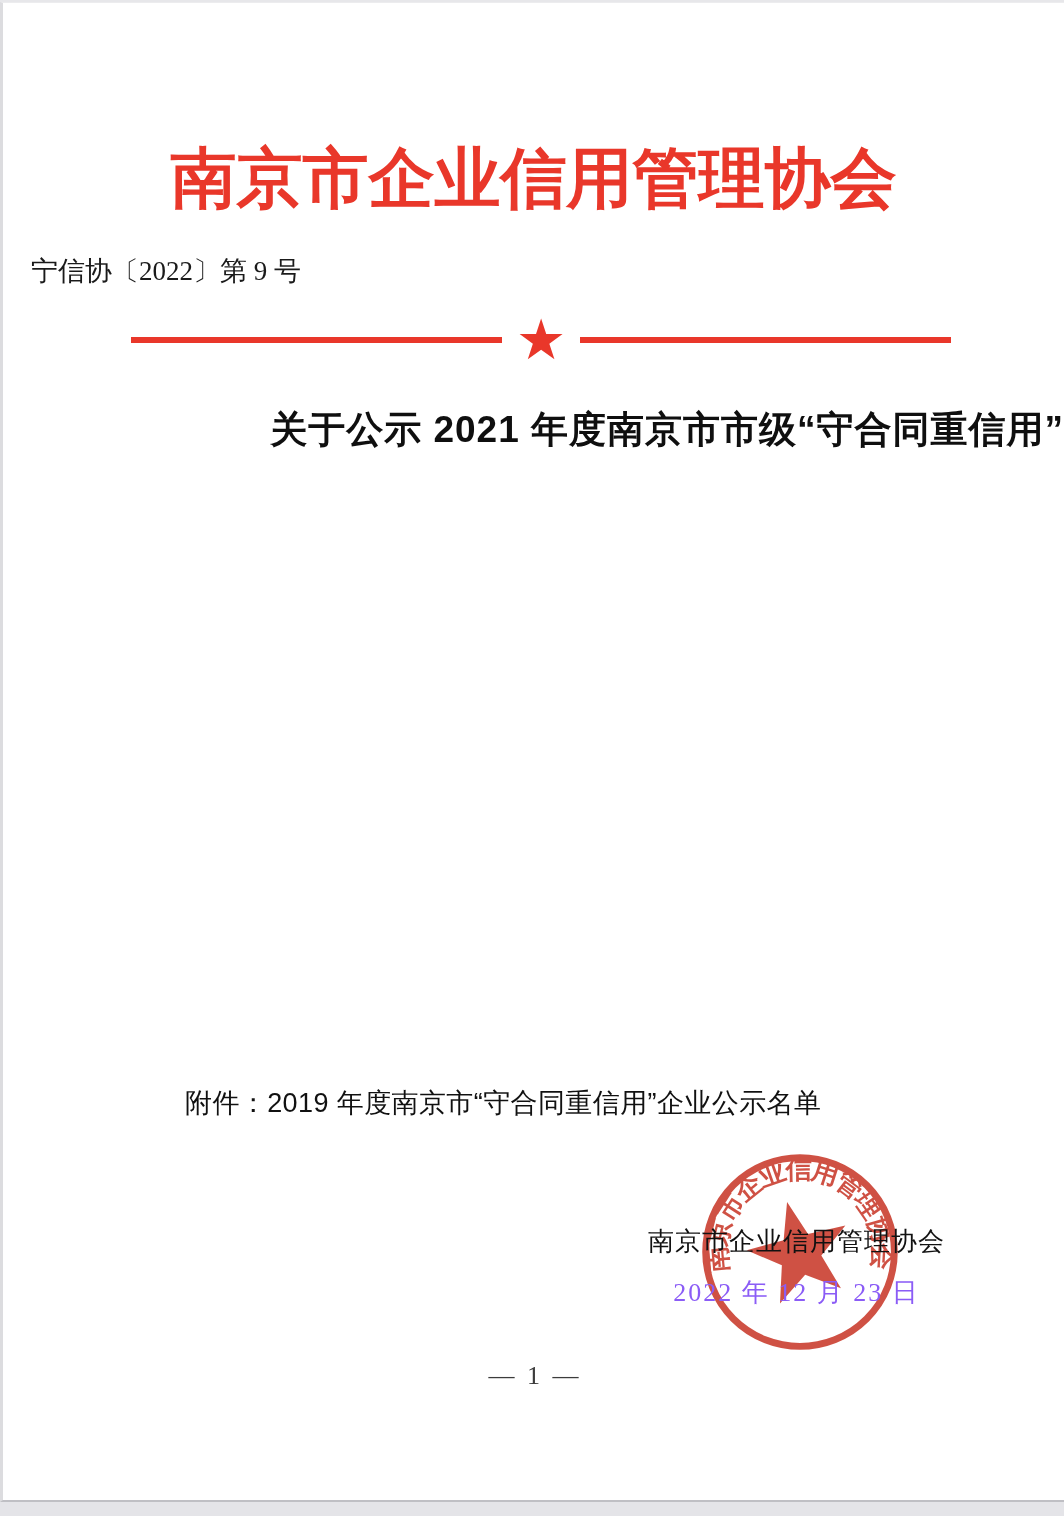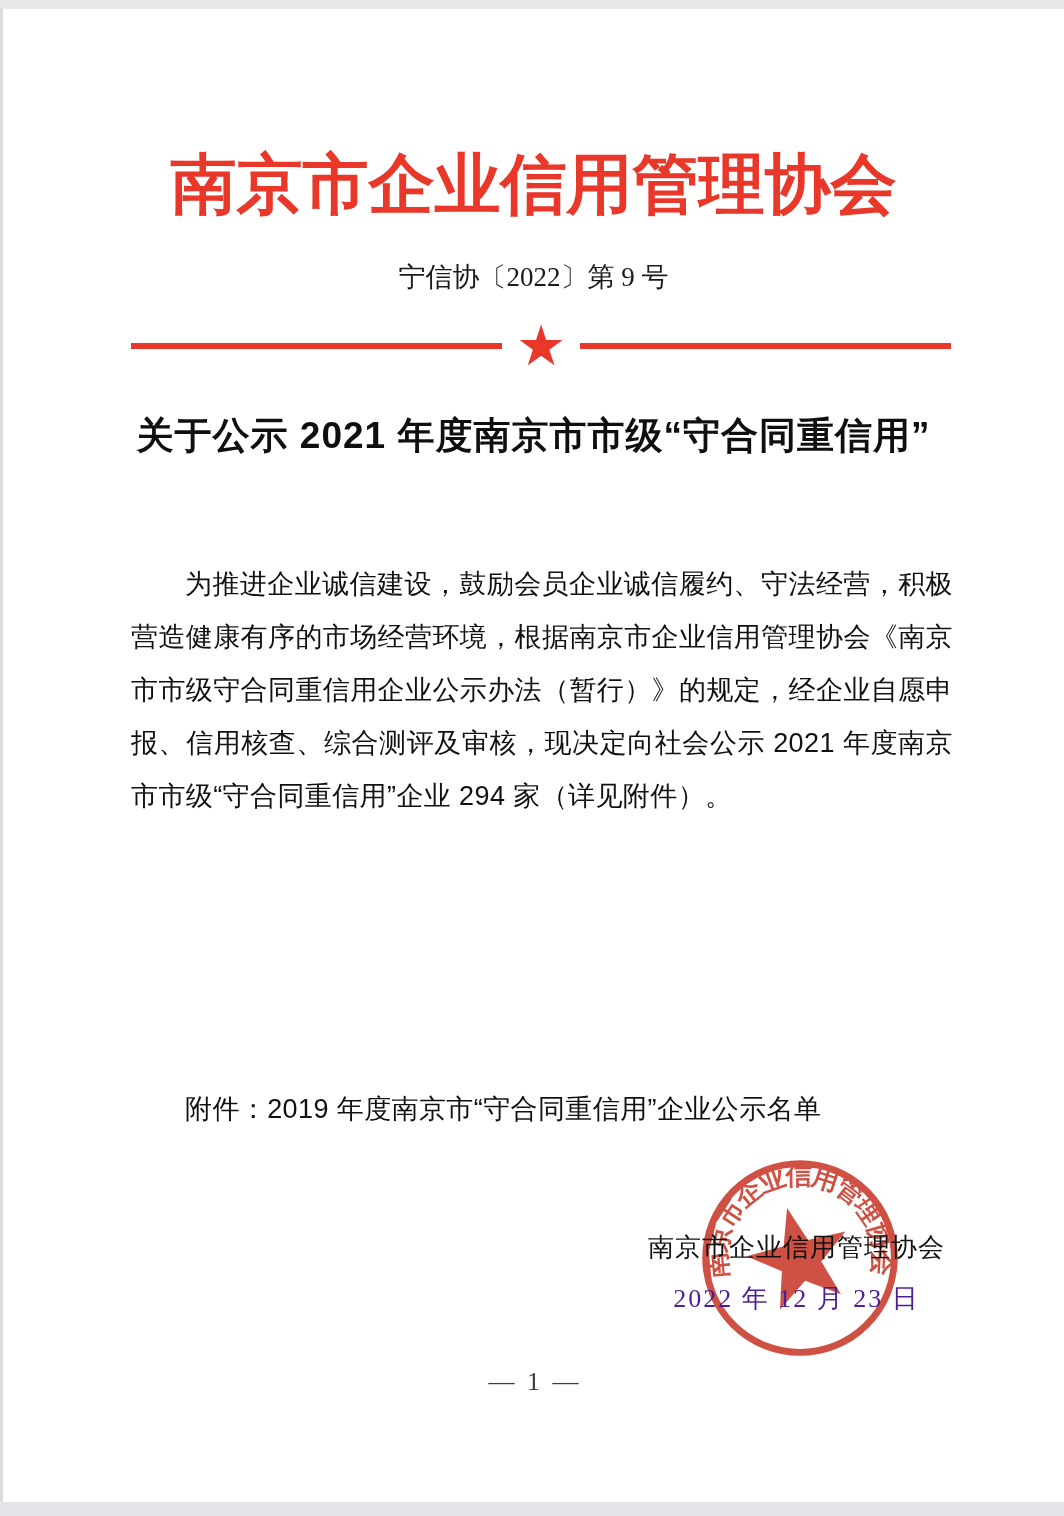--- a/index.html
+++ b/index.html
@@ -3,21 +3,21 @@
 <meta charset="utf-8">
 <style>
   * { margin: 0; padding: 0; box-sizing: border-box; }
   html, body { width: 1064px; height: 1516px; }
   body {
     font-family: "Liberation Sans", "DejaVu Sans", sans-serif;
     background: #e7e7ea;
   }
   .viewer { position: relative; width: 1064px; height: 1516px; overflow: hidden; }
   .page {
-    position: absolute; left: 0; top: 8px; width: 1064px; height: 1500px;
+    position: absolute; left: 0; top: 2px; width: 1064px; height: 1500px;
     background: #ffffff;
     border-left: 3px solid #dcdcdf;
     border-top: 1px solid #ececee;
     border-bottom: 2px solid #bfbfc4;
   }
   .backdrop-strip {
     position: absolute; left: 0; top: 1502px; width: 1064px; height: 14px;
     background: #e4e4e8;
   }
 
@@ -27,38 +27,39 @@
     font-family: "Liberation Serif", "DejaVu Serif", serif;
     font-weight: bold;
     font-size: 66px;
     line-height: 1.15;
     color: #e9372a;
     letter-spacing: 0px;
     white-space: nowrap;
   }
   .doc-number {
     position: absolute; top: 250px; left: 0; width: 100%;
-    text-align: center;
+    text-align: left;
     font-family: "Liberation Serif", "DejaVu Serif", serif;
     font-size: 27px;
     color: #1a1a1a;
+    padding-left: 28px;
   }
   .divider {
     position: absolute; top: 309px; left: 128px; width: 820px; height: 56px;
     display: flex; align-items: center;
   }
   .divider .line { flex: 1; height: 6px; background: #e9372a; }
   .divider .star {
     color: #e9372a; font-size: 56px; line-height: 56px;
     margin: 0 14px; font-family: "DejaVu Sans", sans-serif;
   }
 
   .heading {
     position: absolute; top: 392px; left: 0; width: 100%;
-    text-align: center;
+    text-align: right;
     font-weight: bold;
     font-size: 37px;
     line-height: 70px;
     color: #0f0f0f;
     letter-spacing: 1px;
   }
 
   .body-text {
     position: absolute; top: 549px; left: 128px; width: 822px;
     font-size: 27px;
@@ -86,21 +87,21 @@
     position: absolute; top: 1222px; right: 119px;
     z-index: 2; text-align: center;
   }
   .sig-name {
     font-size: 26px; color: #111111; letter-spacing: 1px;
     line-height: 32px; white-space: nowrap;
   }
   .sig-date {
     margin-top: 20px;
     font-family: "Liberation Serif", "DejaVu Serif", serif;
-    font-size: 26px; color: #4c1d95; letter-spacing: 2px;
+    font-size: 26px; color: #8b5cf6; letter-spacing: 2px;
     line-height: 32px; white-space: nowrap;
   }
 
   .page-num {
     position: absolute; top: 1358px; left: 0; width: 100%;
     text-align: center;
     font-family: "Liberation Serif", "DejaVu Serif", serif;
     font-size: 26px; color: #3c3c3c;
     word-spacing: 6px;
   }
@@ -119,21 +120,20 @@
       <span class="line"></span>
       <span class="star">★</span>
       <span class="line"></span>
     </div>
 
     <div class="heading">
       <div>关于公示 2021 年度南京市市级“守合同重信用”</div>
     </div>
 
     <div class="body-text">
-      <p>为推进企业诚信建设，鼓励会员企业诚信履约、守法经营，积极营造健康有序的市场经营环境，根据南京市企业信用管理协会《南京市市级守合同重信用企业公示办法（暂行）》的规定，经企业自愿申报、信用核查、综合测评及审核，现决定向社会公示 2021 年度南京市市级“守合同重信用”企业 294 家（详见附件）。</p>
     </div>
 
     <div class="attachment">附件：2019 年度南京市“守合同重信用”企业公示名单</div>
 
     <div class="seal">
       <svg width="214" height="214" viewBox="0 0 220 220" xmlns="http://www.w3.org/2000/svg">
         <circle cx="110" cy="110" r="97" fill="none" stroke="#c93a2b" stroke-width="7"></circle>
         <polygon fill="#c93a2b" transform="rotate(-14 110 112)" points="110,57 122.9,94.2 162.3,95 130.9,118.8 142.3,156.5 110,134 77.7,156.5 89.1,118.8 57.7,95 97.1,94.2"></polygon>
         <path id="sealArc" d="M 36.6 129.7 A 76 76 0 1 1 183.4 129.7" fill="none"></path>
         <text font-size="27" font-weight="bold" fill="#c93a2b" font-family="Liberation Sans, DejaVu Sans, sans-serif">

